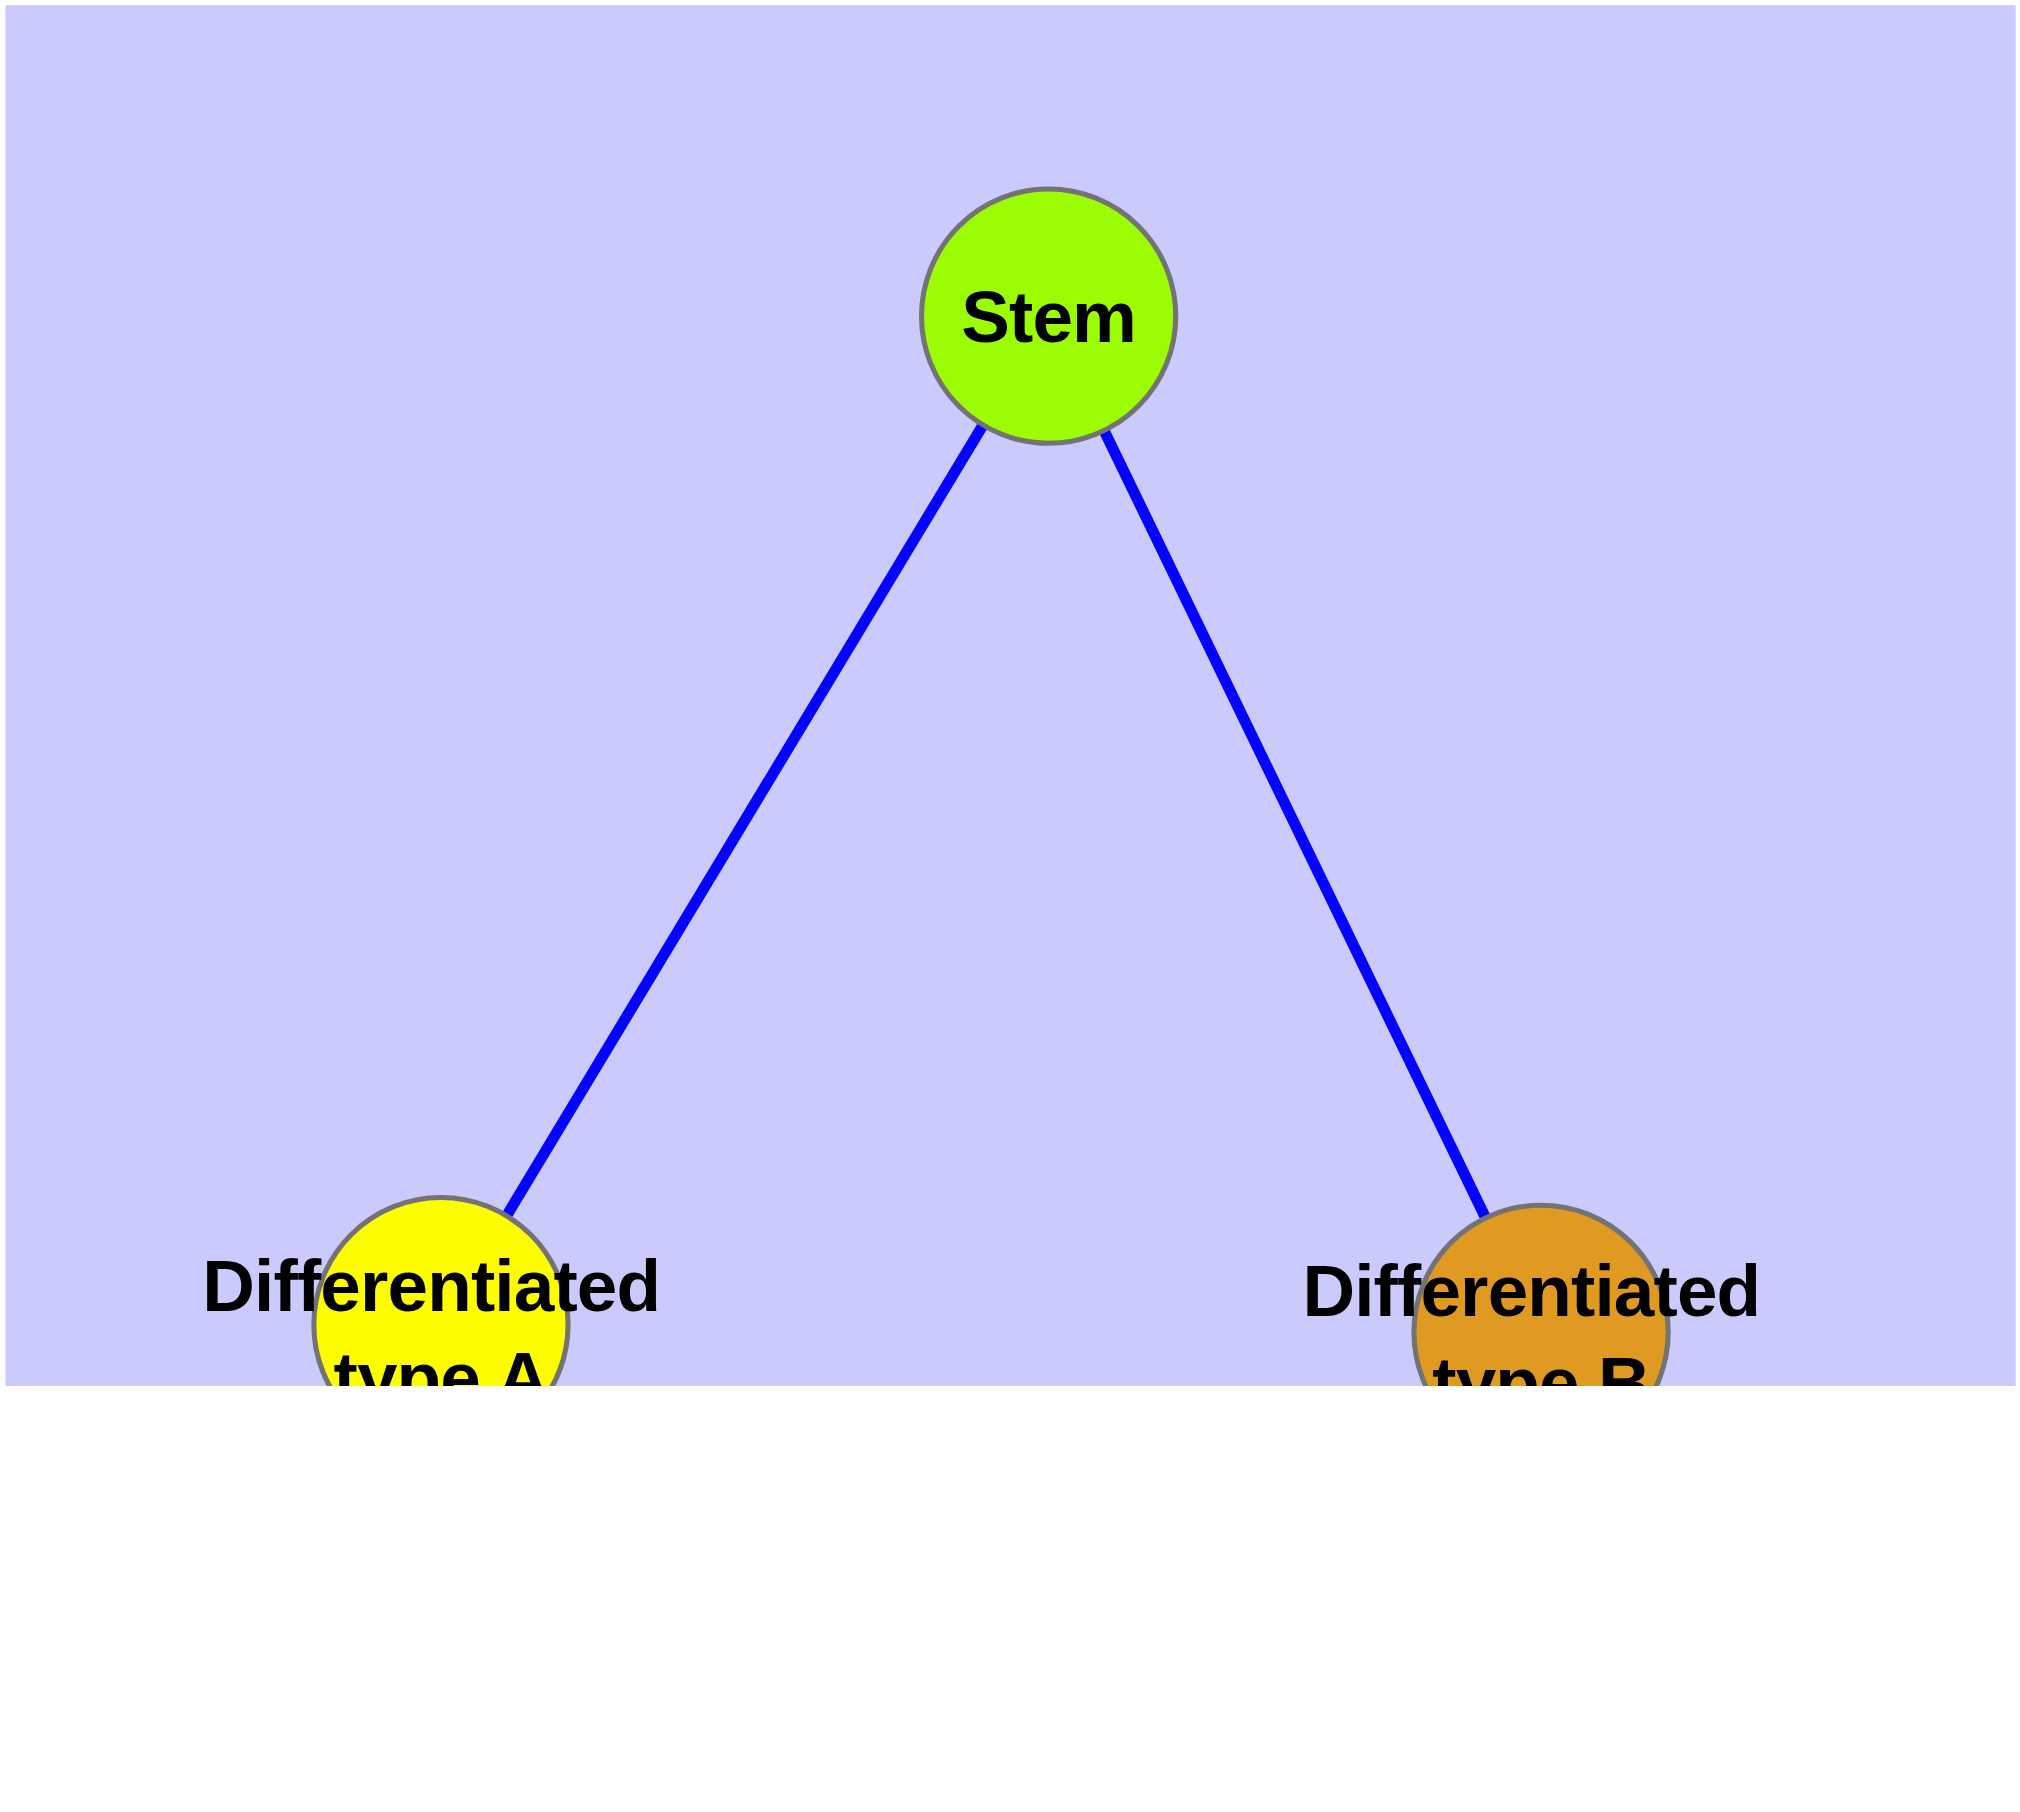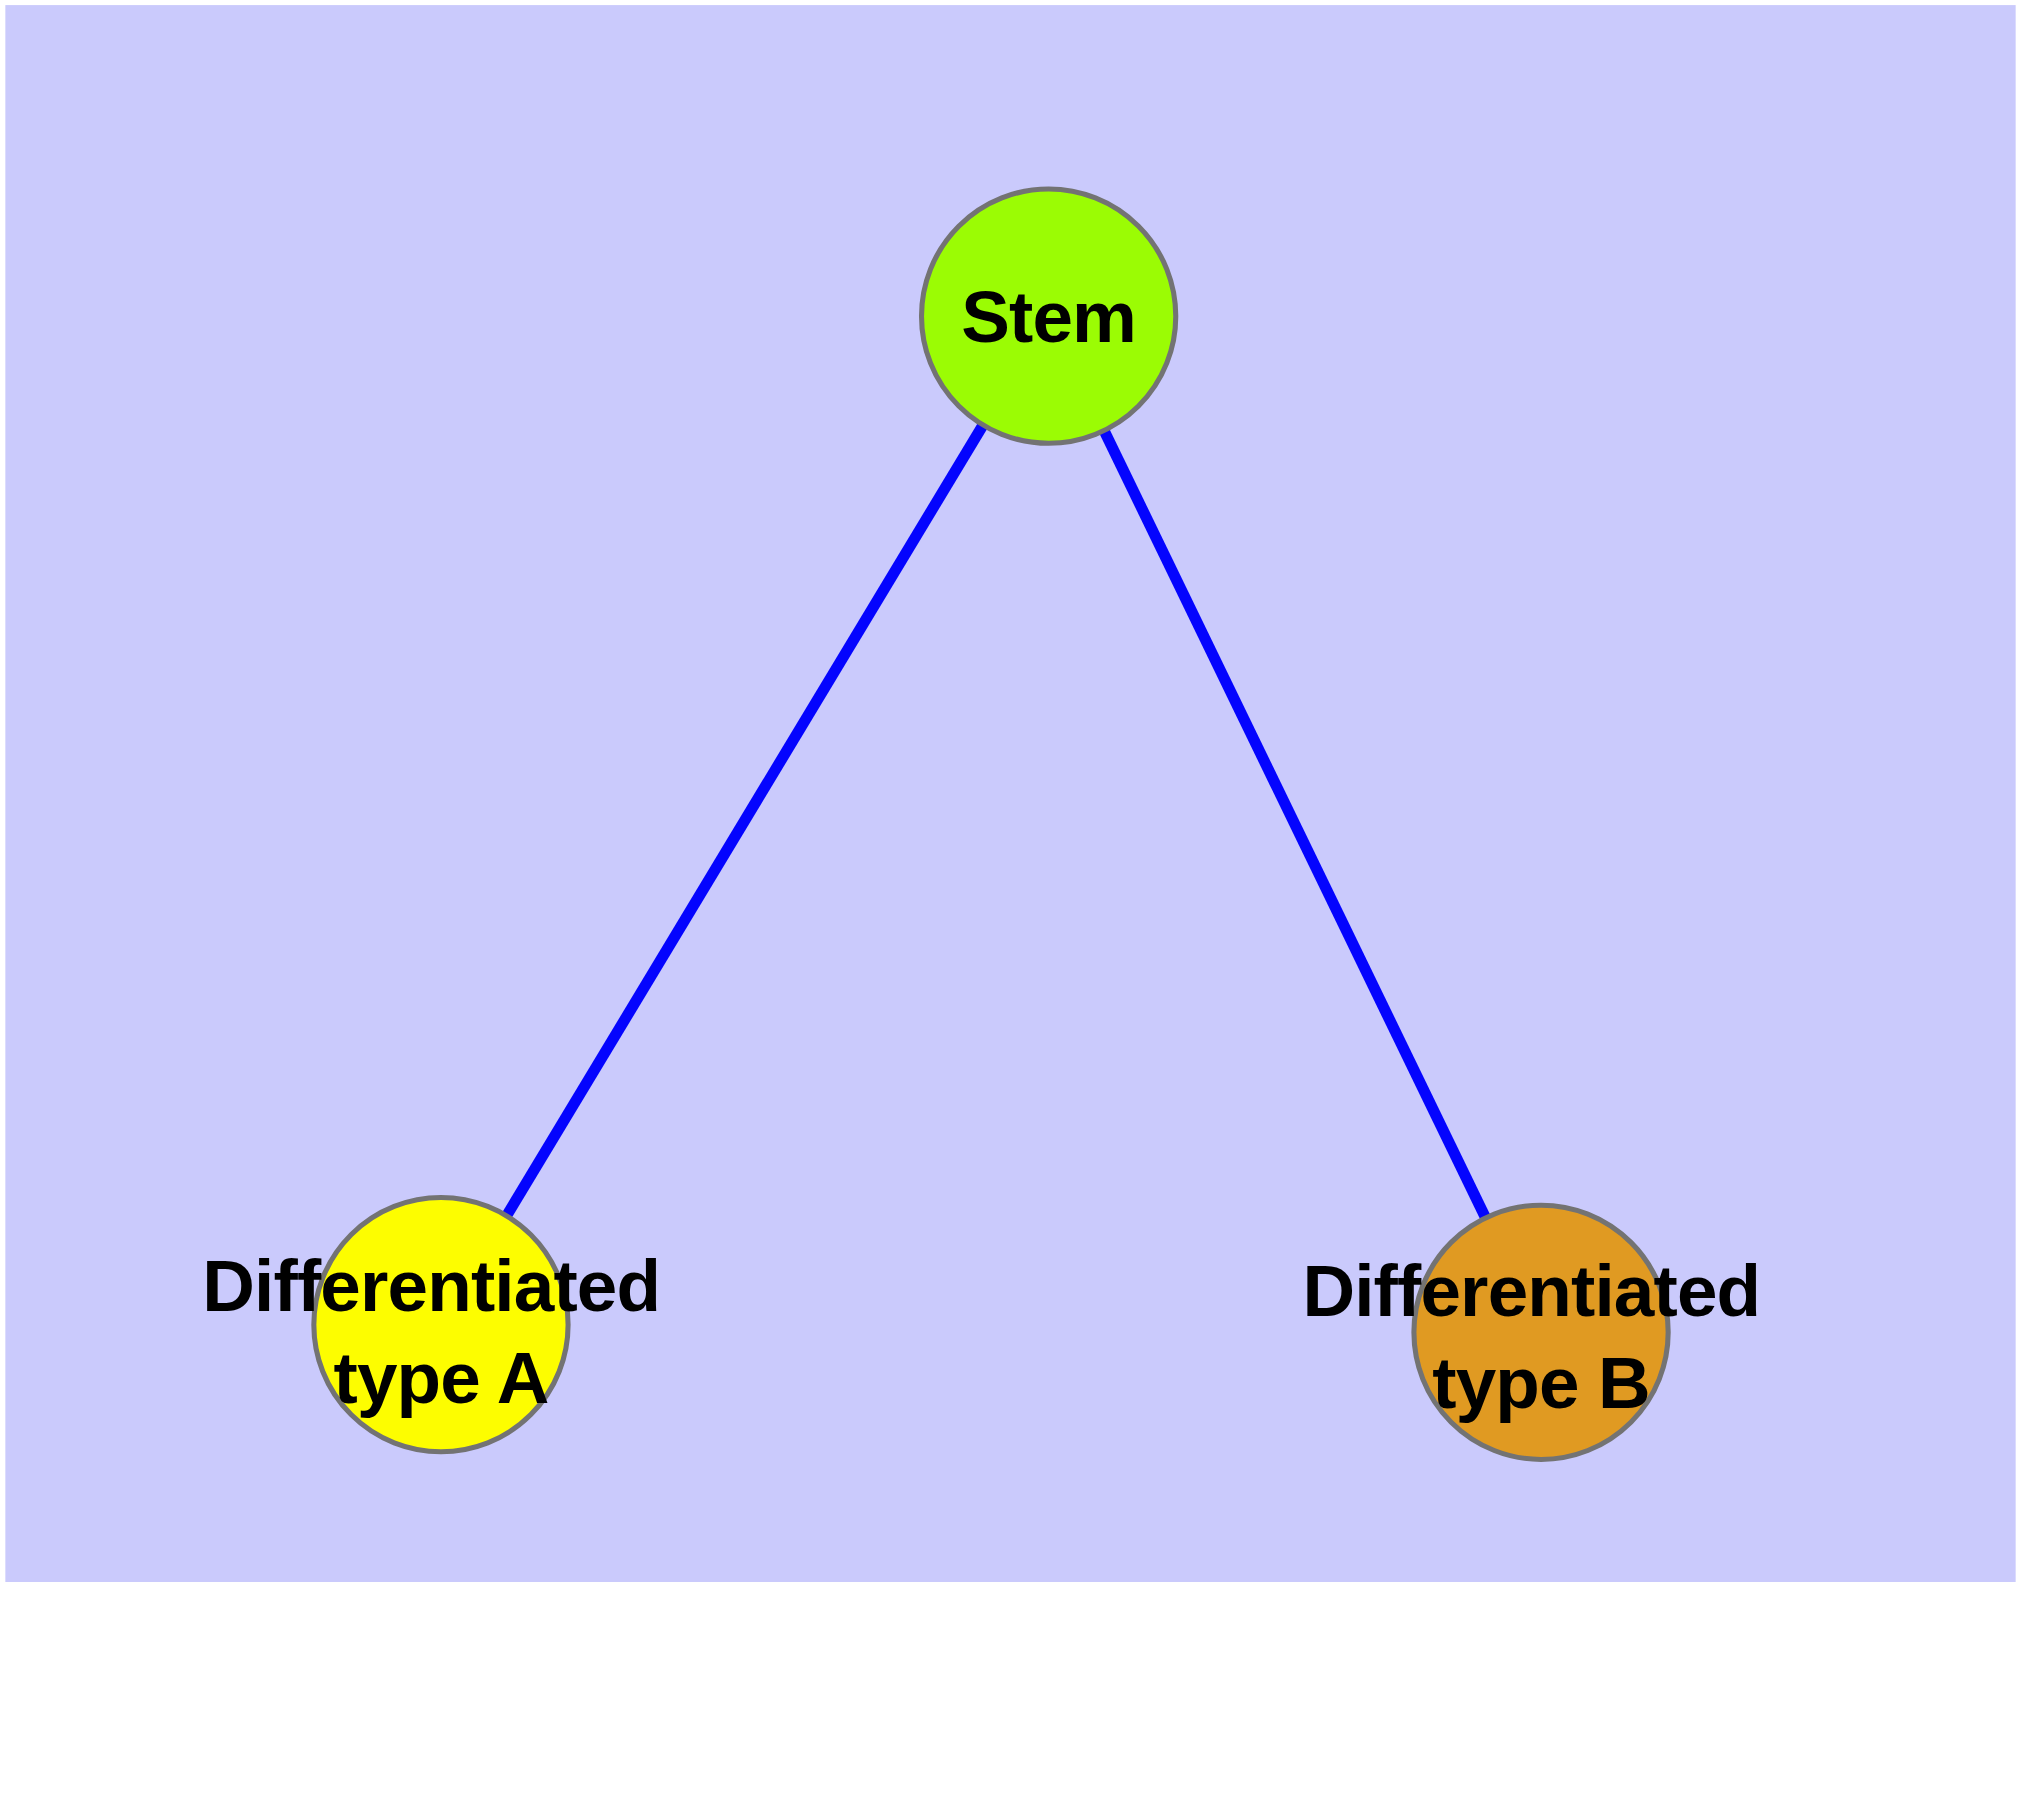--- a/index.html
+++ b/index.html
@@ -2,21 +2,21 @@
 <html style="font-size:13.6px"><head>
 <meta charset="utf-8">
 <style>
   html, body {
     margin: 0;
     padding: 0;
     background: #ffffff;
   }
   .stage {
     width: 2021px;
-    height: 1582px;
+    height: 1386px;
     position: relative;
     text-decoration: underline;
   }
   svg {
     display: block;
     width: 2021px;
     height: 1812px;
   }
   .node-label {
     font-family: "Liberation Sans", "DejaVu Sans", sans-serif;

